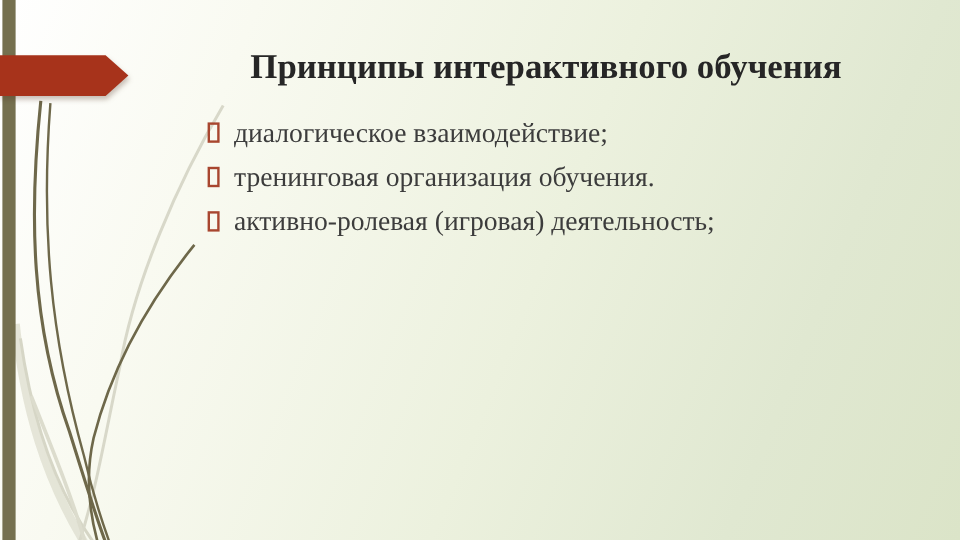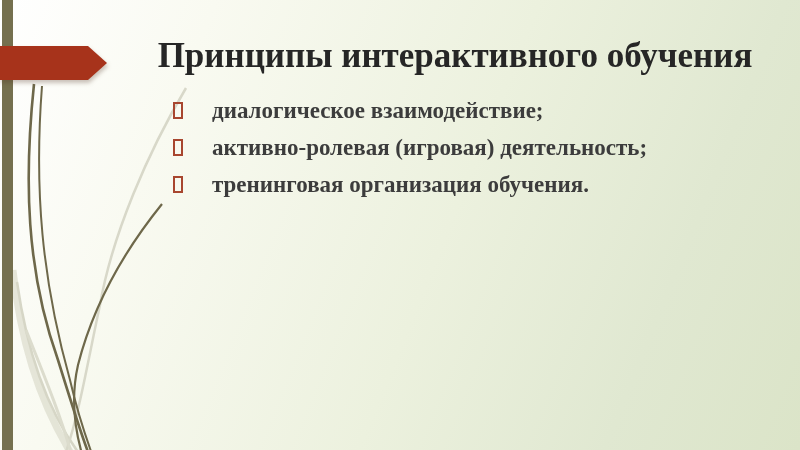--- a/index.html
+++ b/index.html
@@ -12,30 +12,30 @@
   .left-bar{
     position:absolute;left:2px;top:0;width:11px;height:450px;
     background:#75704f;
   }
   .arrow-svg{
     position:absolute;left:0;top:0;width:800px;height:450px;
     filter:drop-shadow(1px 3px 2px rgba(80,50,30,0.30));
   }
   .slide-title{
     position:absolute;left:130px;right:20px;top:38px;margin:0;
-    text-align:center;font-size:35px;line-height:36px;font-weight:bold;
+    text-align:center;font-size:29px;line-height:36px;font-weight:bold;
     color:#262626;letter-spacing:0px;
   }
   .bullet-list{
     position:absolute;left:173px;top:96px;margin:0;padding:0;
     list-style:none;width:585px;
   }
   .bullet-list li{
-    position:relative;padding-left:39px;max-width:560px;
-    font-size:23px;line-height:30px;font-weight:bold;color:#3c3c3c;
+    position:relative;padding-left:22px;max-width:560px;
+    font-size:23px;line-height:30px;font-weight:normal;color:#3c3c3c;
     margin:0 0 7px 0;
   }
   .tofu{
     position:absolute;left:0;top:6px;width:6px;height:13px;
     border:2px solid #a8462f;background:transparent;display:block;
   }
 </style>
 </head>
 <body>
 
@@ -61,21 +61,21 @@
 
   <h1 class="slide-title">Принципы интерактивного обучения</h1>
 
   <ul class="bullet-list">
     <li>
       <span class="tofu"></span>
       <span>диалогическое взаимодействие;</span>
     </li>
     <li>
       <span class="tofu"></span>
-      <span>активно-ролевая (игровая) деятельность;</span>
+      <span>тренинговая организация обучения.</span>
     </li>
     <li>
       <span class="tofu"></span>
-      <span>тренинговая организация обучения.</span>
+      <span>активно-ролевая (игровая) деятельность;</span>
     </li>
   </ul>
 
 </div>
 
 </body></html>

